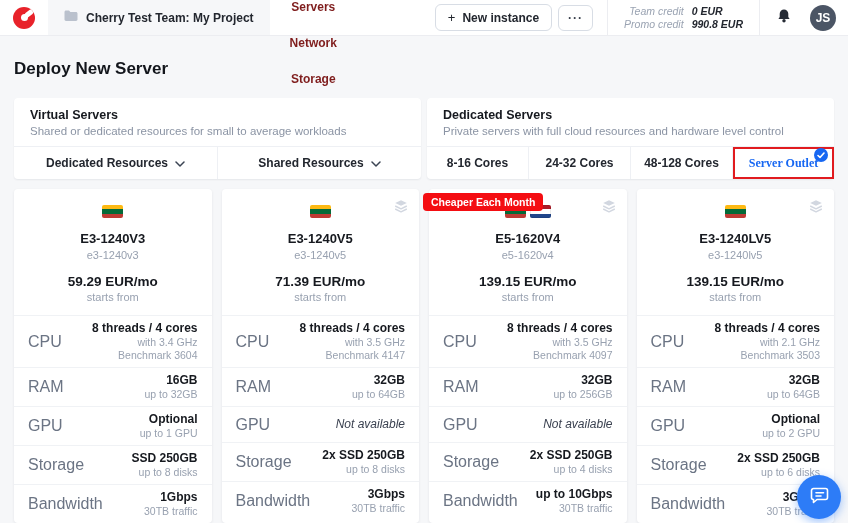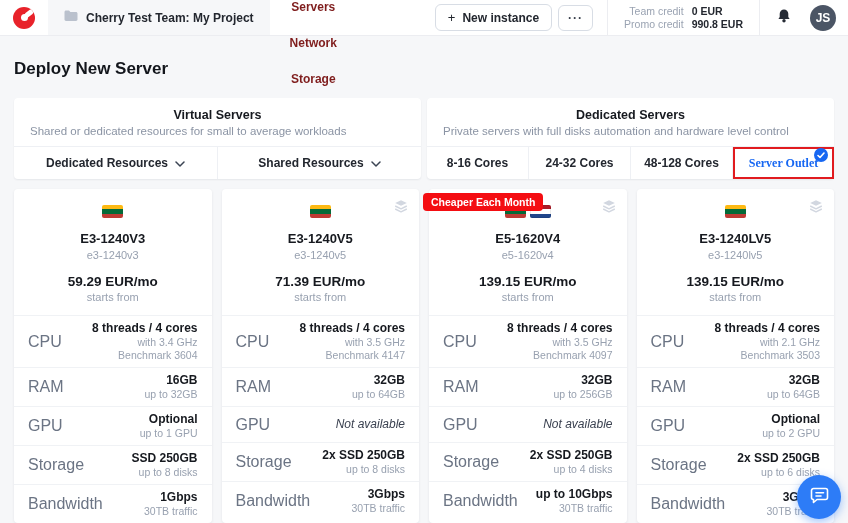--- a/index.html
+++ b/index.html
@@ -12,36 +12,36 @@
   .logo { width:22px; height:22px; border-radius:50%; background:#e8222a; position:relative; overflow:hidden; }
   .logo i { position:absolute; width:10px; height:5px; background:#fff; transform:rotate(-38deg); left:11px; top:4px; border-radius:3px; }
   .logo u { position:absolute; width:7px; height:7px; border-radius:50%; background:#fff; left:7.5px; top:7.5px; }
   .project-sel { background:#f6f7f9; display:flex; align-items:center; gap:8px; padding:4px 16px; font-size:12px; font-weight:700; color:#23272f; cursor:pointer; }
   .nav-links { display:flex; align-items:center; gap:22px; margin-left:20px; font-size:12px; font-weight:700; color:#7f1d1d;flex-direction:column; }
   .nav-links span { cursor:pointer; }
   .nav-spacer { flex:1; }
   .btn { display:flex; align-items:center; gap:7px; align-self:center; border:1px solid #d8dde5; border-radius:6px; background:#fff; padding:5px 12px; font-size:12px; font-weight:700; color:#23272f; cursor:pointer; }
   .btn .plus { font-size:13px; font-weight:400; }
   .btn-more { padding:5px 9px; margin-left:6px; letter-spacing:1px; font-weight:900; color:#3a414d; }
-  .credits { align-self:stretch; display:flex; align-items:center; margin-left:14px; padding:0 16px; border-left:1px solid #ecedf1; }
+  .credits { align-self:stretch; display:flex; align-items:center; margin-left:14px; padding:0 16px; border-left:1px solid #ecedf1;font-style:italic; }
   .credits table { border-collapse:collapse; }
   .credits td { font-size:10.5px; line-height:13px; padding:0; }
   .credits .c-label { color:#9aa3b2; text-align:right; padding-right:8px; }
   .credits .c-value { font-weight:700; color:#23272f; }
   .bell-wrap { display:flex; align-items:center; padding:0 16px; border-left:1px solid #ecedf1; cursor:pointer; }
   .avatar { width:26px; height:26px; border-radius:50%; background:#4b5565; color:#fff; font-size:12px; font-weight:700; display:flex; align-items:center; justify-content:center; align-self:center; margin:0 12px 0 2px; cursor:pointer; }
 
   
   .content { padding:0 14px; }
   h1 { font-size:17px; font-weight:700; color:#13161c; margin:23px 0 19px; }
 
   .panel-row { display:flex; gap:6px; margin-bottom:10px; }
   .panel { background:#fff; border-radius:4px; box-shadow:0 1px 2px rgba(16,24,40,.07); flex:1; }
   .panel-head { padding:10px 16px 9px; }
-  .panel-title { font-size:12.5px; font-weight:700; margin-bottom:3px;text-align:center; }
+  .panel-title { font-size:12.5px; font-weight:700; margin-bottom:3px; }
   .panel-sub { font-size:11.5px; color:#8b94a4; }
   .tab-row { display:flex; border-top:1px solid #eef0f4; height:33px; }
   .tab { flex:1; display:flex; align-items:center; justify-content:center; gap:7px; font-size:12px; font-weight:700; color:#23272f; cursor:pointer; position:relative; }
   .tab + .tab { border-left:1px solid #eef0f4; }
   .tab.selected { color:#1767f2;font-family:Liberation Serif, serif; }
   .tab .hl { position:absolute; inset:0; border:2px solid #e11b1f; pointer-events:none; }
   .tab .check { position:absolute; top:1px; right:6px; width:14px; height:14px; border-radius:50%; background:#1767f2; display:flex; align-items:center; justify-content:center; }
 
   
   .card-grid { display:flex; gap:10px; align-items:stretch; }
@@ -149,21 +149,21 @@
                 <path d="M1 1l4 4 4-4" fill="none" stroke="#3b4453" stroke-width="1.5" stroke-linecap="round" stroke-linejoin="round"></path>
               </svg>
           </span>
         </div>
       </div>
     </div>
 
     <div class="panel">
       <div class="panel-head">
         <div class="panel-title">Dedicated Servers</div>
-        <div class="panel-sub">Private servers with full disks automation and hardware level control</div>
+        <div class="panel-sub">Private servers with full cloud resources and hardware level control</div>
       </div>
       <div class="tab-row">
         <div class="tab">
           <span>8-16 Cores</span>
         </div>
         <div class="tab">
           <span>24-32 Cores</span>
         </div>
         <div class="tab">
           <span>48-128 Cores</span>

